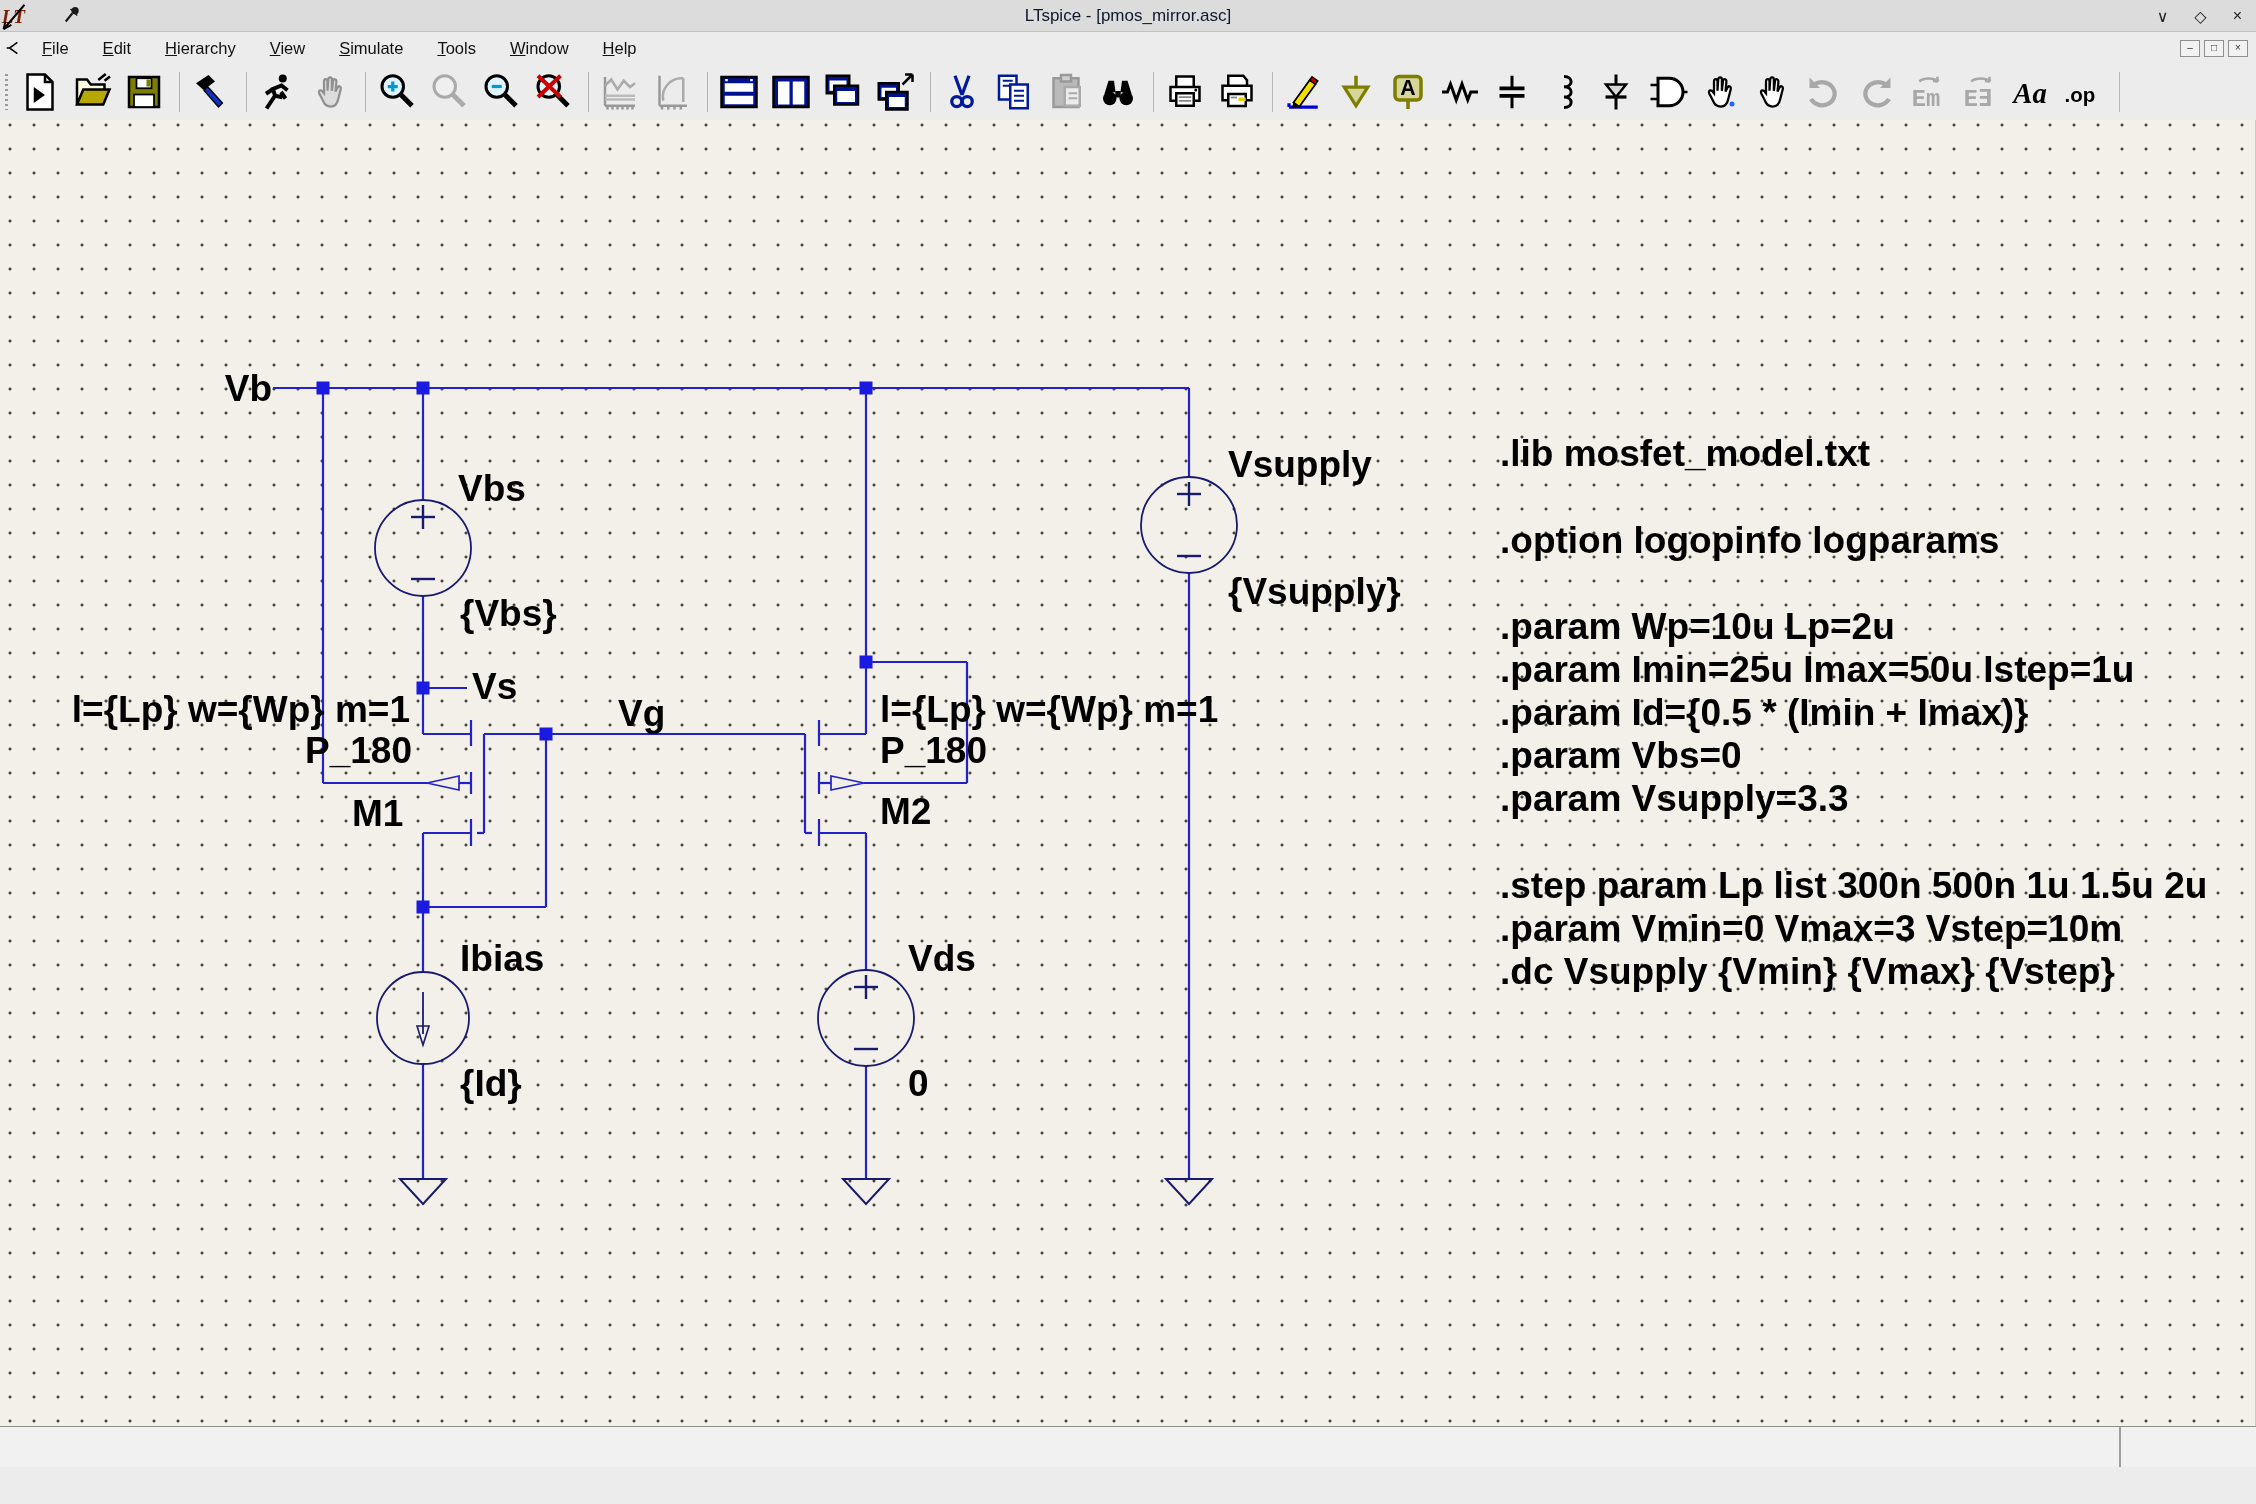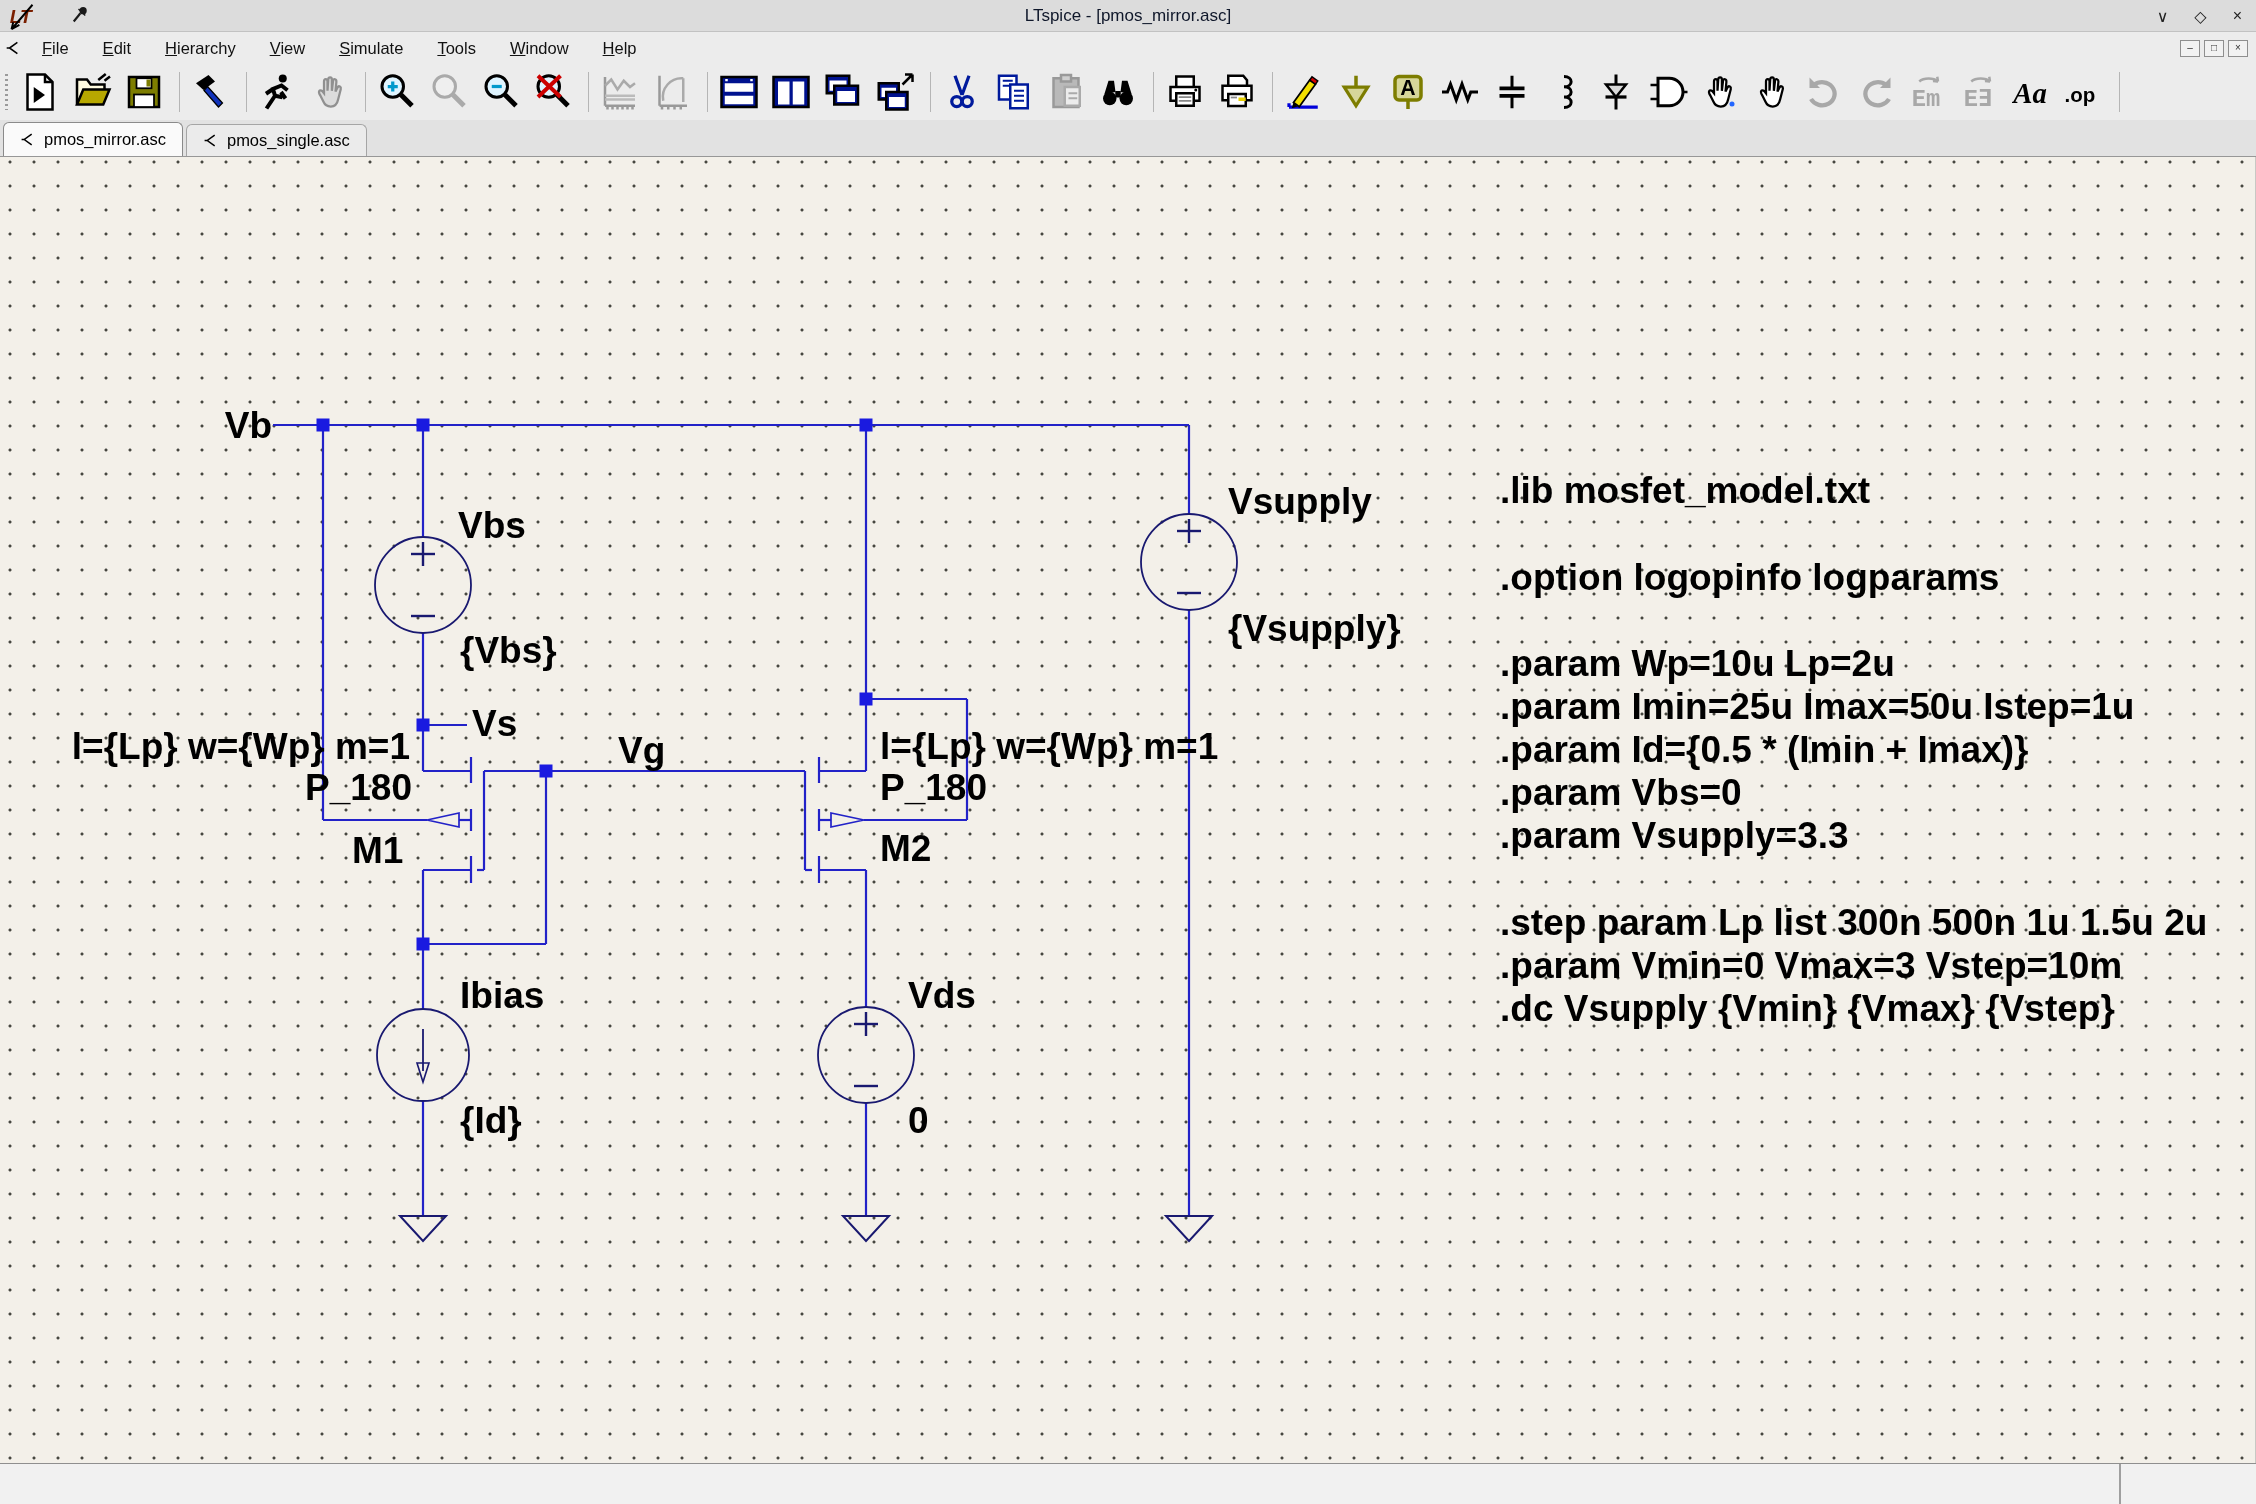--- a/index.html
+++ b/index.html
@@ -1,21 +1,21 @@
 <!DOCTYPE html>
 <html><head>
 <meta charset="utf-8">
 <style>
   html,body{margin:0;padding:0;background:#888;}
   .window{position:relative;width:2256px;height:1504px;background:#ececec;
     font-family:"Liberation Sans",sans-serif;overflow:hidden;box-sizing:border-box;}
   
   .titlebar{position:relative;height:32px;background:#dcdcdc;border-bottom:1px solid #c2c2c2;
     display:flex;align-items:center;box-sizing:border-box;}
-  .titlebar .logo{margin-left:8px;width:28px;height:26px;}
+  .titlebar .logo{margin-left:0;width:28px;height:26px;font-family:Liberation Serif, serif;}
   .titlebar .pin{margin-left:34px;width:20px;height:22px;}
   .titlebar .title{position:absolute;left:0;right:0;text-align:center;font-size:17px;color:#0f172a;}
   .wcontrols{position:absolute;right:14px;top:0;height:32px;display:flex;align-items:center;gap:26px;
     font-size:16px;color:#222;}
   .wcontrols span{cursor:default;}
   
   .menubar{position:relative;height:32px;background:#ececec;display:flex;align-items:center;}
   .menubar .docicon{width:18px;height:18px;margin-left:5px;margin-right:6px;}
   .menu-item{font-size:16.5px;color:#111;padding:4px 13px;}
   .mdi-controls{position:absolute;right:8px;display:flex;gap:4px;}
@@ -363,34 +363,20 @@
         </svg>
       </button>
       <button class="tbtn">
         <svg viewBox="0 0 16 16">
           <text x="0.2" y="11.8" font-size="8.2" font-weight="bold" fill="#000" font-family="Liberation Sans,sans-serif">.op</text>
         </svg>
       </button>
       <span class="tsep"></span>
     </div>
 
-  <div class="tabbar" id="tabbar">
-      <div class="tab active">
-        <svg viewBox="0 0 16 16">
-          <path d="M11 3 L4 8 L11 13 M1.5 8 H4" stroke="#000" stroke-width="1.4" fill="none"></path>
-        </svg>
-        <span>pmos_mirror.asc</span>
-      </div>
-      <div class="tab">
-        <svg viewBox="0 0 16 16">
-          <path d="M11 3 L4 8 L11 13 M1.5 8 H4" stroke="#000" stroke-width="1.4" fill="none"></path>
-        </svg>
-        <span>pmos_single.asc</span>
-      </div>
-    </div>
 
   <div class="canvas">
     <svg id="schem" width="2256" height="1306" viewBox="0 157 2256 1306">
         <line x1="273" y1="425" x2="1189" y2="425" stroke="#2222c8" stroke-width="2.2"></line>
         <line x1="323" y1="425" x2="323" y2="820" stroke="#2222c8" stroke-width="2.2"></line>
         <line x1="323" y1="820" x2="427" y2="820" stroke="#2222c8" stroke-width="2.2"></line>
         <line x1="459" y1="820" x2="471" y2="820" stroke="#2222c8" stroke-width="2.2"></line>
         <line x1="423" y1="425" x2="423" y2="537" stroke="#2222c8" stroke-width="2.2"></line>
         <line x1="423" y1="633" x2="423" y2="725" stroke="#2222c8" stroke-width="2.2"></line>
         <line x1="429" y1="725" x2="467" y2="725" stroke="#2222c8" stroke-width="2.2"></line>

